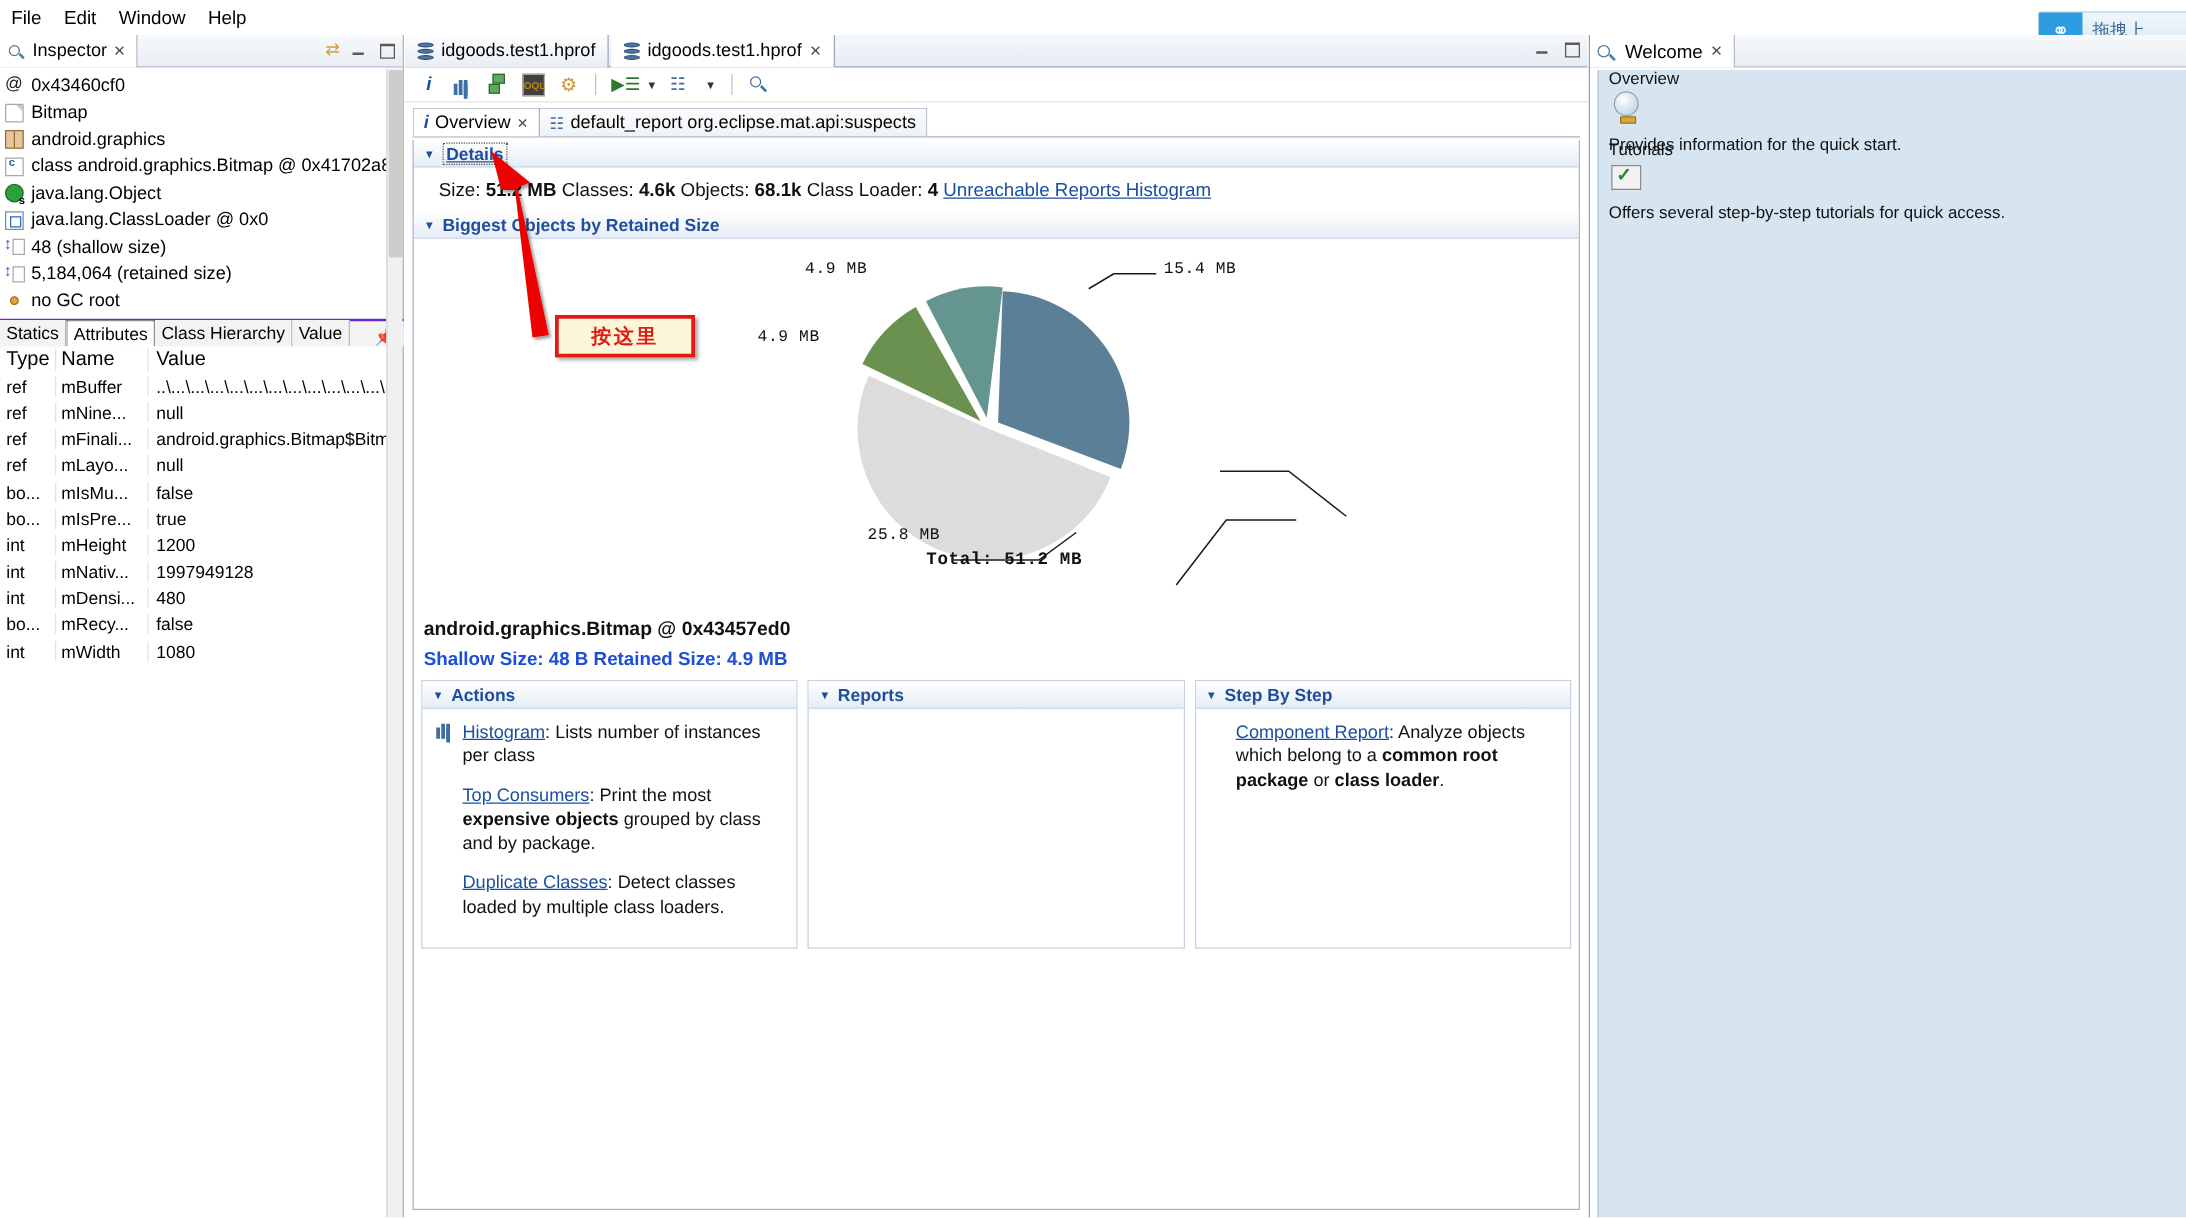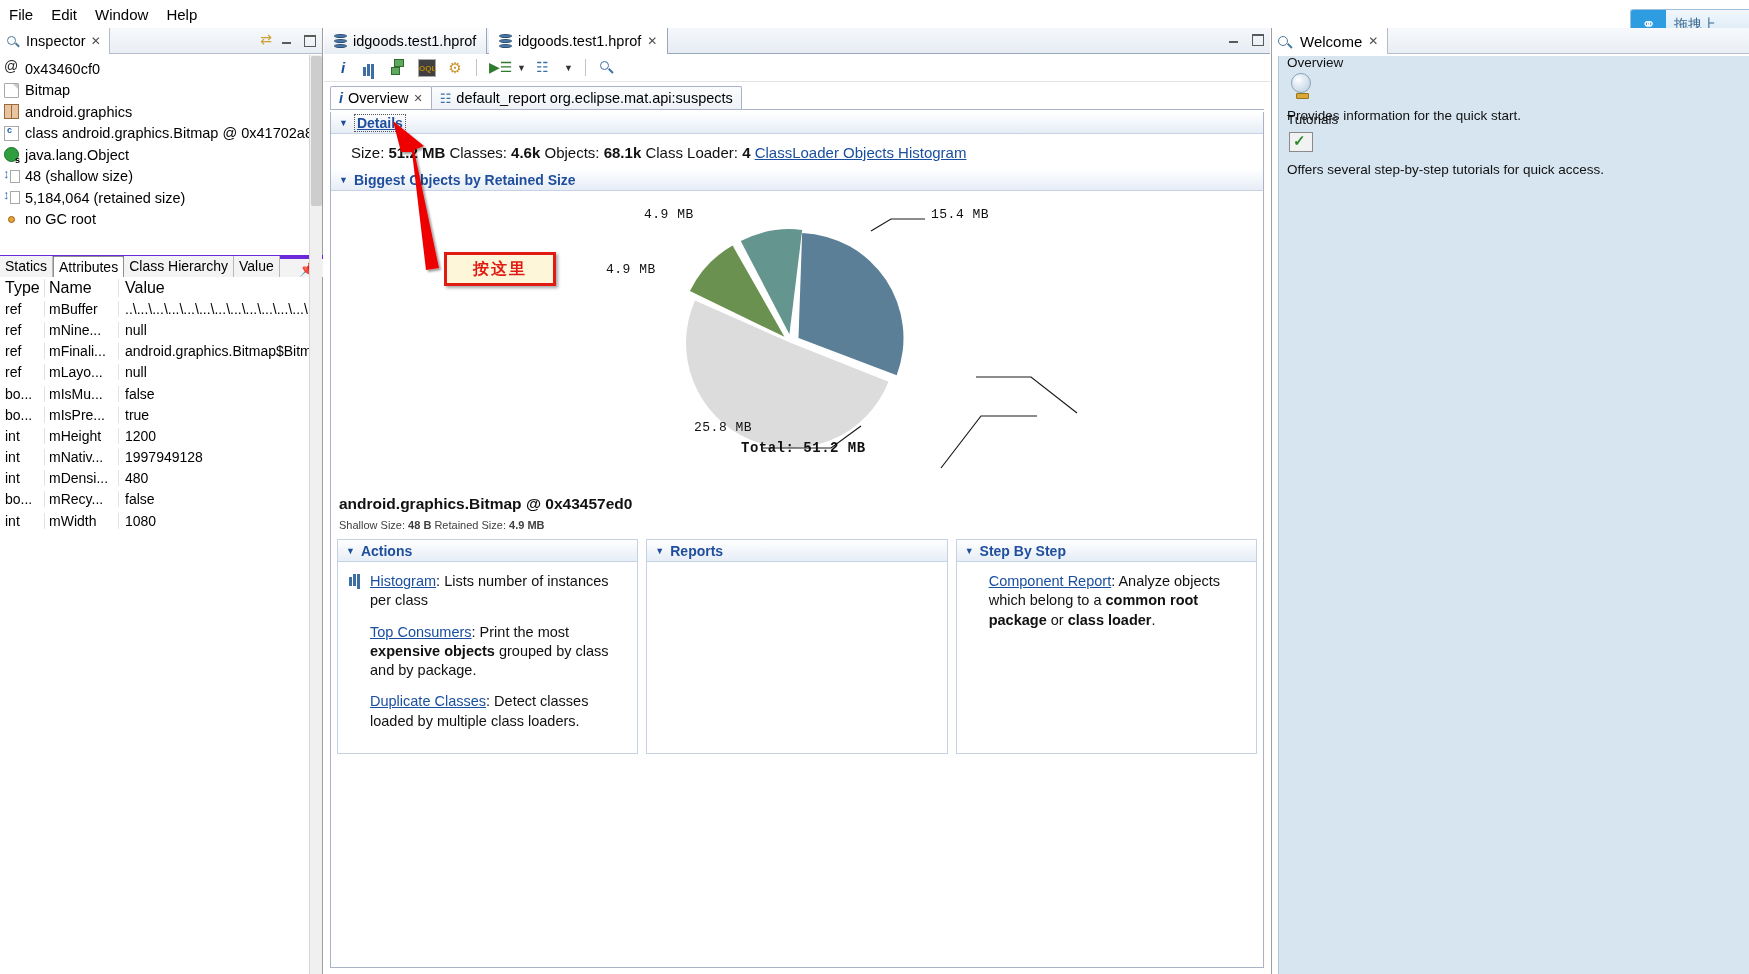--- a/index.html
+++ b/index.html
@@ -71,21 +71,21 @@
   .ic-obj::after{content:"s";position:absolute;right:-2px;bottom:-4px;font-size:9px;color:#000;font-weight:bold;}
   .ic-cl { background:#fff; border:1px solid #6f8fb8; }
   .ic-cl::after{content:"";position:absolute;left:3px;top:3px;width:7px;height:7px;border:1px solid #2d6ab4;}
   .ic-size::before{ content:"\2195"; position:absolute; left:-1px; top:-3px; font-size:13px; color:#2d6ab4; }
   .ic-size::after{ content:""; position:absolute; left:6px; top:1px; width:8px; height:11px; background:#fff; border:1px solid #a8a8a8; }
   .ic-gc { background:#e8a33d; border:1px solid #9a5f12; border-radius:50%; width:7px; height:7px; margin-left:4px; flex:0 0 7px; }
 
   
   #insp-tabs {
     position: absolute; left:0; top: 227px; width: 323px; height: 22px;
-    border-top: 4px solid #6d28d9;
+    border-top: 2px solid #6d28d9;
     background: #f3f3f3;
     display: flex; align-items: flex-end;
     font-size: 14px;
   }
   .itab {
     padding: 1px 5px 2px 5px; height: 21px; line-height: 19px;
     border-right: 1px solid #b9b9b9; color: #000; background: #f3f3f3;
   }
   .itab.sel { background:#fff; border: 1px solid #8f8f8f; border-bottom: none; border-radius: 2px 2px 0 0; }
   .itab-pin { margin-left:auto; padding-right:6px; color:#4a7a20; }
@@ -174,21 +174,21 @@
   .detail-line b { font-weight:bold; }
   .link { color:#1a4fa0; text-decoration: underline; cursor:pointer; }
 
   
   #chart-wrap { position: relative; height: 300px; }
   .pie-lbl {
     position:absolute; font-family:"Liberation Mono", monospace; font-size:13px; color:#111; letter-spacing:0.5px;
   }
 
   .obj-title { font-size:15.5px; font-weight:bold; color:#111; padding: 4px 0 0 8px; }
-  .obj-sub { font-size:11px; color:#404040; padding: 6px 0 0 8px; }
+  .obj-sub { font-size:15px; color:#1d4ed8; padding: 6px 0 0 8px; font-weight: bold; }
 
   #cols { display:flex; gap:8px; padding: 8px 6px 0 6px; }
   .col { flex:1; border:1px solid #c6d2e2; background:#fff; }
   .col-body { padding: 10px 10px 10px 10px; font-size:14.5px; color:#111; line-height:1.33; }
   .entry { display:flex; gap:6px; margin-bottom: 12px; }
   .entry .bullet-ico { width:16px; flex:0 0 16px; height:15px; position:relative; }
   .entry .etext { flex:1; }
   .entry.no-ico .etext { padding-left: 22px; }
 
   
@@ -308,20 +308,24 @@
       <span class="ic ic-pkg"></span>
       <span>android.graphics</span>
     </div>
     <div class="insp-row">
       <span class="ic ic-class"></span>
       <span>class android.graphics.Bitmap @ 0x41702a80</span>
     </div>
     <div class="insp-row">
       <span class="ic ic-obj"></span>
       <span>java.lang.Object</span>
+    </div>
+    <div class="insp-row">
+      <span class="ic ic-cl"></span>
+      <span>java.lang.ClassLoader @ 0x0</span>
     </div>
     <div class="insp-row">
       <span class="ic ic-size"></span>
       <span>48 (shallow size)</span>
     </div>
     <div class="insp-row">
       <span class="ic ic-size"></span>
       <span>5,184,064 (retained size)</span>
     </div>
     <div class="insp-row">
@@ -472,21 +476,21 @@
     </div>
     <div class="detail-line">
       <span>Size:</span>
       <b>51.2 MB</b>
       <span>Classes:</span>
       <b>4.6k</b>
       <span>Objects:</span>
       <b>68.1k</b>
       <span>Class Loader:</span>
       <b>4</b>
-      <a class="link">ClassLoader Objects Histogram</a>
+      <a class="link">Unreachable Reports Histogram</a>
     </div>
 
     <div class="section-head">
       <span class="twisty">▼</span>
       <span>Biggest Objects by Retained Size</span>
     </div>
 
     <div id="chart-wrap">
       <svg width="934" height="300" viewBox="0 0 934 300">
 

